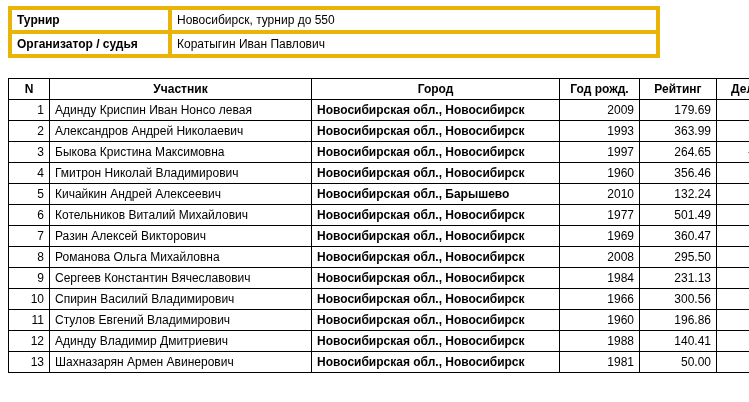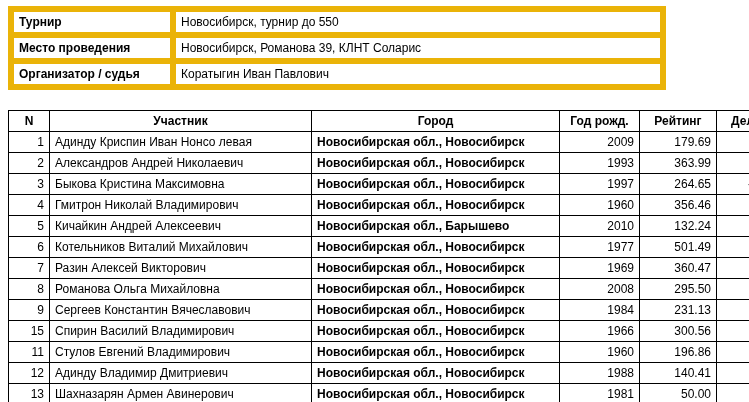--- a/index.html
+++ b/index.html
@@ -21,21 +21,21 @@
   }
   table {
     border-collapse: collapse;
   }
   
   table.info {
     width: 620px;
     table-layout: fixed;
   }
   table.info td {
-    border: 6px solid #eab308;
+    border: 4px solid #eab308;
     height: 18px;
     padding: 1px 5px;
     font-size: 12px;
     vertical-align: middle;
     white-space: nowrap;
     overflow: hidden;
   }
   table.info td.label {
     width: 146px;
     font-weight: bold;
@@ -80,24 +80,20 @@
 
 <div class="page">
 
   <table class="info">
     <tbody>
       <tr>
         <td class="label">Турнир</td>
         <td class="value">Новосибирск, турнир до 550</td>
       </tr>
       <tr>
-        <td class="label">Место проведения</td>
-        <td class="value">Новосибирск, Романова 39, КЛНТ Соларис</td>
-      </tr>
-      <tr>
         <td class="label">Организатор / судья</td>
         <td class="value">Коратыгин Иван Павлович</td>
       </tr>
     </tbody>
   </table>
 
   <div class="gap"></div>
 
   <table class="results">
     <thead>
@@ -178,21 +174,21 @@
         </tr>
         <tr>
           <td class="col-n num">9</td>
           <td class="col-name txt">Сергеев Константин Вячеславович</td>
           <td class="col-city txt">Новосибирская обл., Новосибирск</td>
           <td class="col-year num">1984</td>
           <td class="col-rating num">231.13</td>
           <td class="col-delta num">-2.96</td>
         </tr>
         <tr>
-          <td class="col-n num">15</td>
+          <td class="col-n num">10</td>
           <td class="col-name txt">Спирин Василий Владимирович</td>
           <td class="col-city txt">Новосибирская обл., Новосибирск</td>
           <td class="col-year num">1966</td>
           <td class="col-rating num">300.56</td>
           <td class="col-delta num">-2.01</td>
         </tr>
         <tr>
           <td class="col-n num">11</td>
           <td class="col-name txt">Стулов Евгений Владимирович</td>
           <td class="col-city txt">Новосибирская обл., Новосибирск</td>

